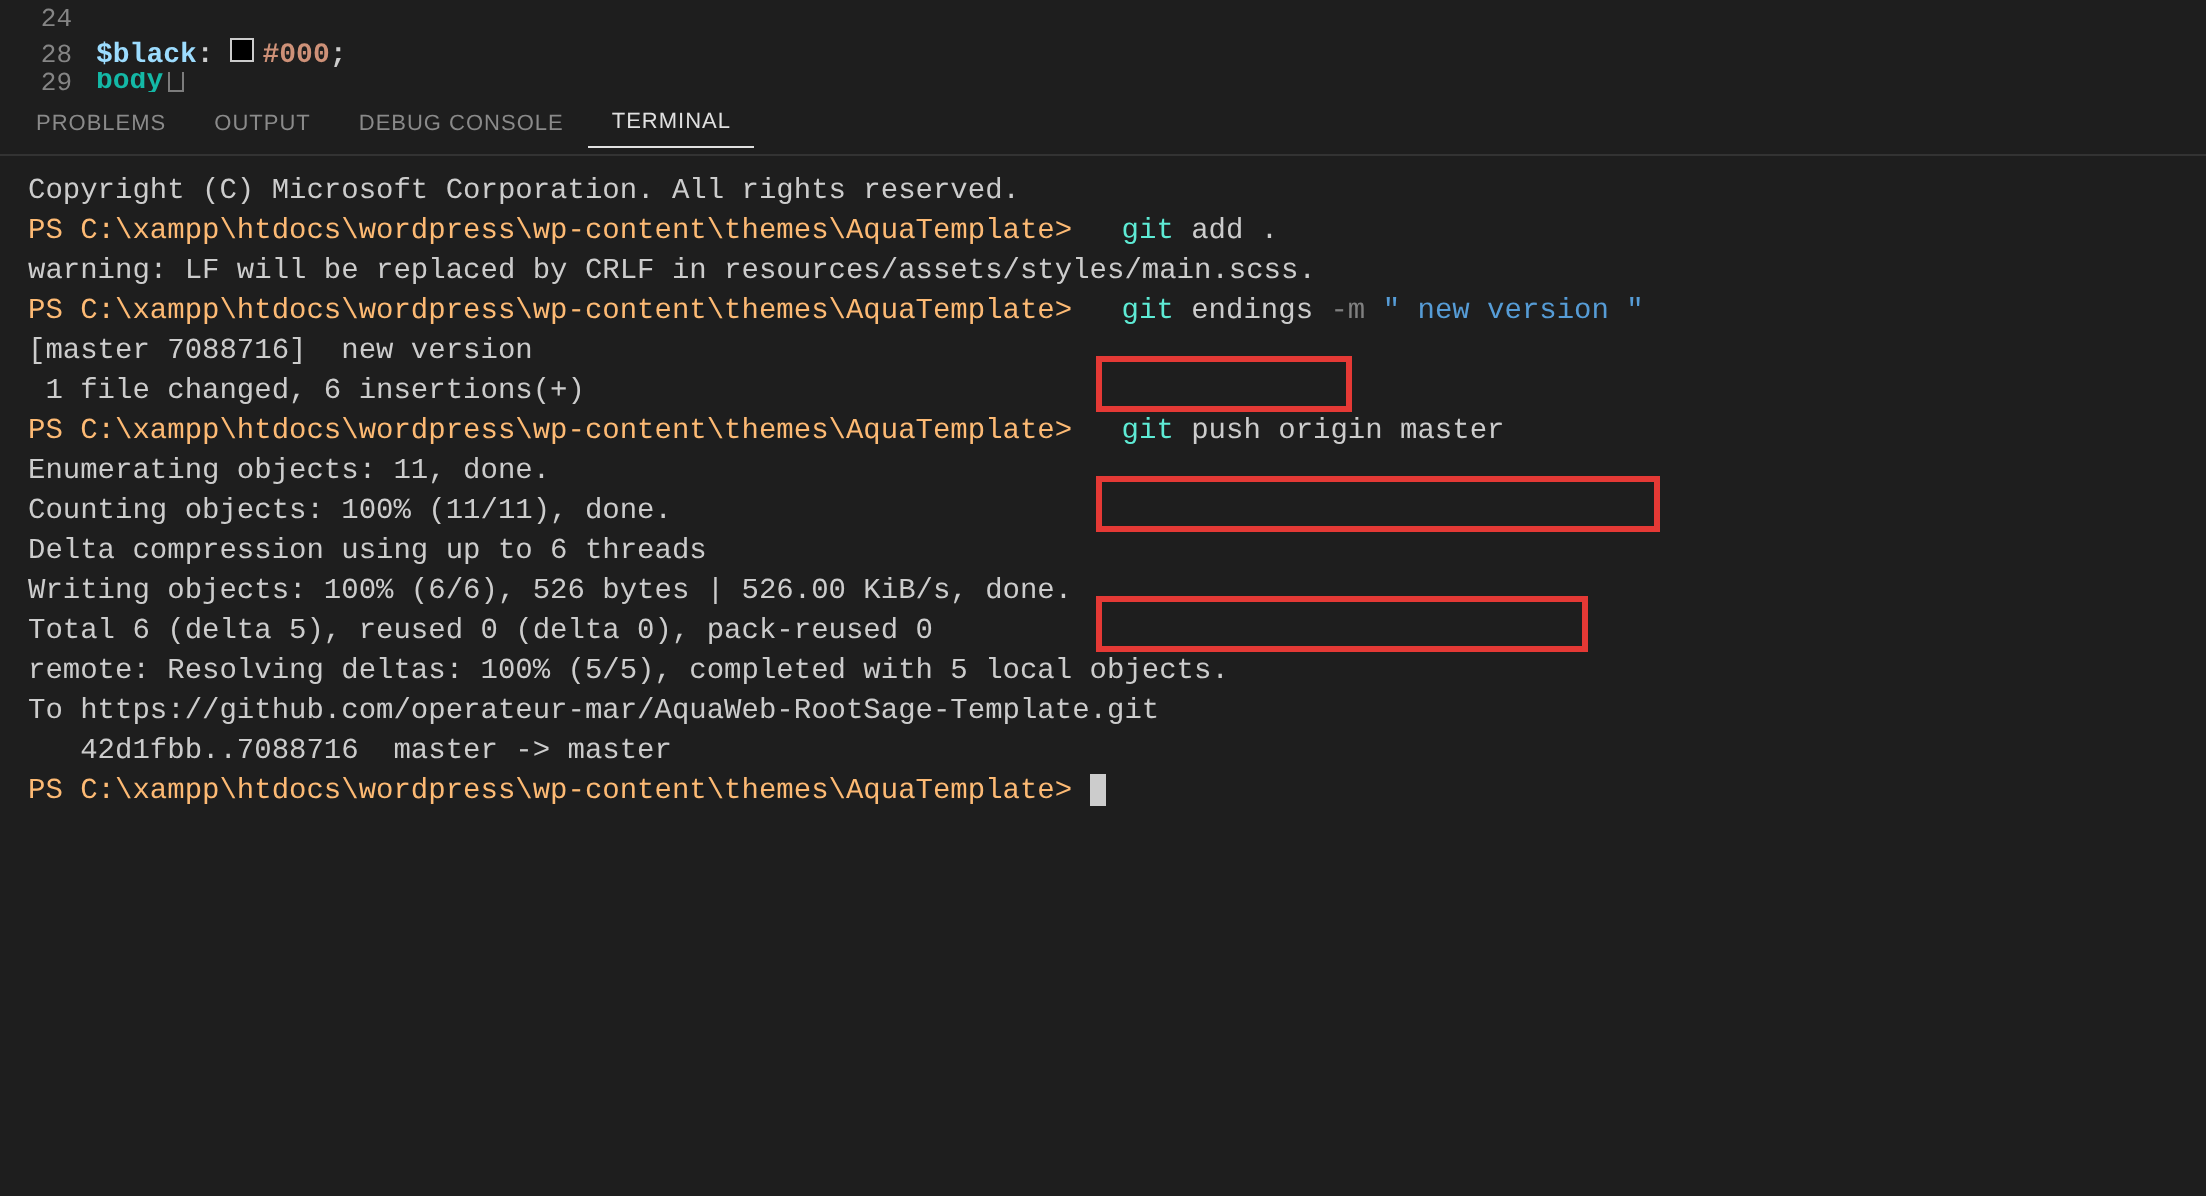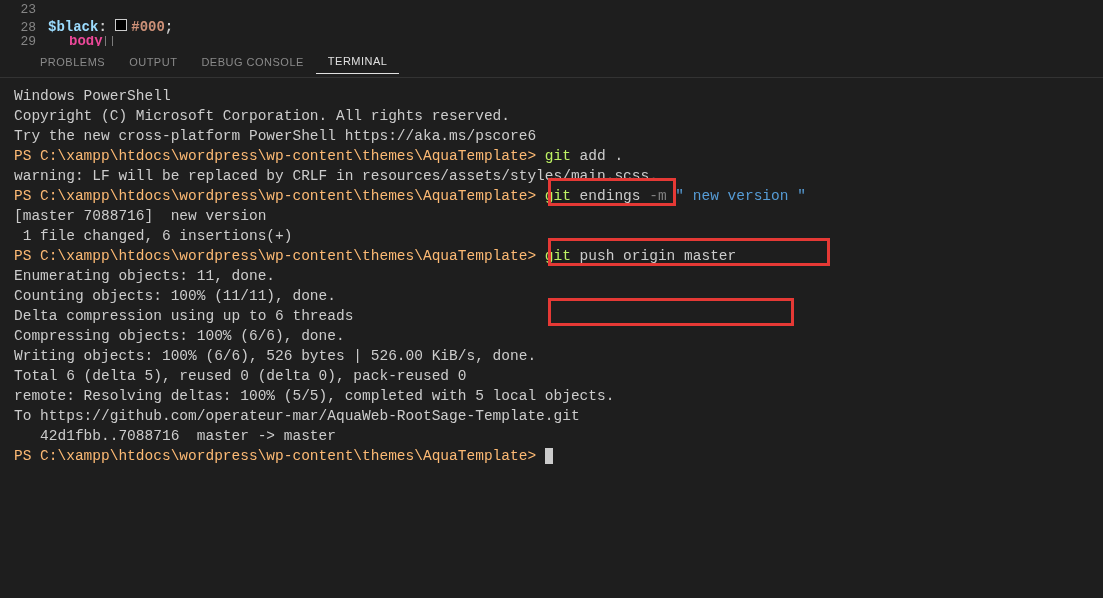--- a/index.html
+++ b/index.html
@@ -14,69 +14,69 @@
   }
   .editor-area { position: relative; height: 46px; border-bottom: 1px solid #1e1e1e; background: #1e1e1e; padding-left: 8px;}
   .code-line { display: flex; align-items: center; height: 18px; }
   .gutter { width: 40px; text-align: right; color: #858585; padding-right: 12px; font-size: 13px; }
   .code-content { font-size: 14px; font-weight: bold; }
   .var { color: #9cdcfe; }
   .punct { color: #cccccc; }
   .colorbox-wrap { display:inline-flex; align-items:center;}
   .colorbox { display:inline-block; width:12px; height:12px; border:1px solid #ccc; background:#000; vertical-align:middle; margin-right:4px;}
   .hex { color: #ce9178; }
-  .kw { color: #ec4899; margin-left: 21px; }
+  .kw { color: #14b8a6; }
   .cursor-flag { display:inline-block; width:8px; height:12px; border:1px solid #7c7c7c; margin-left:2px; vertical-align:middle;}
   .panel-tabs {
     display: flex;
     align-items: center;
     border-bottom: 1px solid #333;
     background: #1e1e1e;
     height: 32px;
-    padding-left: 28px;
+    padding-left: 6px;
     font-family: "Segoe UI", -apple-system, sans-serif;
     font-size: 11px;
   }
   .panel-tab {
     color: #8a8a8a;
     padding: 6px 12px;
     letter-spacing: 0.5px;
     cursor: pointer;
   }
   .panel-tab.active { color: #e0e0e0; border-bottom: 1px solid #e0e0e0; }
   .terminal-area {
     padding: 8px 14px;
     line-height: 20px;
     font-size: 14.5px;
     position: relative;
   }
   .term-line { white-space: pre; color: #cccccc; }
   .prompt-path { color: #fdba74; }
-  .git-yellow { color: #bef264; }
+  .git-yellow { color: #5eead4; margin-left: 16px; }
   .flag-gray { color: #808080; }
   .str-blue { color: #569cd6; }
   .red-box {
     position: absolute;
     border: 3px solid #e53935;
     background: transparent;
     pointer-events: none;
   }
   .cursor-block {
     display:inline-block; width:8px; height:16px; background:#cccccc; vertical-align:middle;
   }
   .scroll-stub {
     position:absolute; right:0; top:0; width:10px; height:100%; background:transparent;
   }
 </style>
 </head>
 <body>
 
 <div class="editor-area">
   <div class="code-line">
-    <span class="gutter">23</span>
+    <span class="gutter">24</span>
     <span class="code-content"></span>
   </div>
   <div class="code-line">
     <span class="gutter">28</span>
     <span class="code-content">
       <span class="var">$black</span><span class="punct">:</span>
       <span class="colorbox-wrap">
           <span class="colorbox"></span>
         </span><span class="hex">#000</span><span class="punct">;</span>
     </span>
@@ -90,35 +90,32 @@
 </div>
 
 <div class="panel-tabs">
   <div class="panel-tab">PROBLEMS</div>
   <div class="panel-tab">OUTPUT</div>
   <div class="panel-tab">DEBUG CONSOLE</div>
   <div class="panel-tab active">TERMINAL</div>
 </div>
 
 <div class="terminal-area">
-  <div class="term-line">Windows PowerShell</div>
   <div class="term-line">Copyright (C) Microsoft Corporation. All rights reserved.</div>
   <div class="term-line"></div>
-  <div class="term-line">Try the new cross-platform PowerShell https://aka.ms/pscore6</div>
   <div class="term-line"></div>
   <div class="term-line"><span class="prompt-path">PS C:\xampp\htdocs\wordpress\wp-content\themes\AquaTemplate&gt; </span><span class="git-yellow">git </span><span>add .</span></div>
   <div class="term-line">warning: LF will be replaced by CRLF in resources/assets/styles/main.scss.</div>
   <div class="term-line"><span class="prompt-path">PS C:\xampp\htdocs\wordpress\wp-content\themes\AquaTemplate&gt; </span><span class="git-yellow">git </span><span>endings </span><span class="flag-gray">-m </span><span class="str-blue">" new version "</span></div>
   <div class="term-line">[master 7088716]  new version</div>
   <div class="term-line"> 1 file changed, 6 insertions(+)</div>
   <div class="term-line"><span class="prompt-path">PS C:\xampp\htdocs\wordpress\wp-content\themes\AquaTemplate&gt; </span><span class="git-yellow">git </span><span>push origin master</span></div>
   <div class="term-line">Enumerating objects: 11, done.</div>
   <div class="term-line">Counting objects: 100% (11/11), done.</div>
   <div class="term-line">Delta compression using up to 6 threads</div>
-  <div class="term-line">Compressing objects: 100% (6/6), done.</div>
   <div class="term-line">Writing objects: 100% (6/6), 526 bytes | 526.00 KiB/s, done.</div>
   <div class="term-line">Total 6 (delta 5), reused 0 (delta 0), pack-reused 0</div>
   <div class="term-line">remote: Resolving deltas: 100% (5/5), completed with 5 local objects.</div>
   <div class="term-line">To https://github.com/operateur-mar/AquaWeb-RootSage-Template.git</div>
   <div class="term-line">   42d1fbb..7088716  master -&gt; master</div>
   <div class="term-line"><span class="prompt-path">PS C:\xampp\htdocs\wordpress\wp-content\themes\AquaTemplate&gt; </span><span class="cursor-block"></span></div>
 
   <div class="red-box" style="left:548px; top:100px; width:128px; height:28px;"></div>
   <div class="red-box" style="left:548px; top:160px; width:282px; height:28px;"></div>
   <div class="red-box" style="left:548px; top:220px; width:246px; height:28px;"></div>

